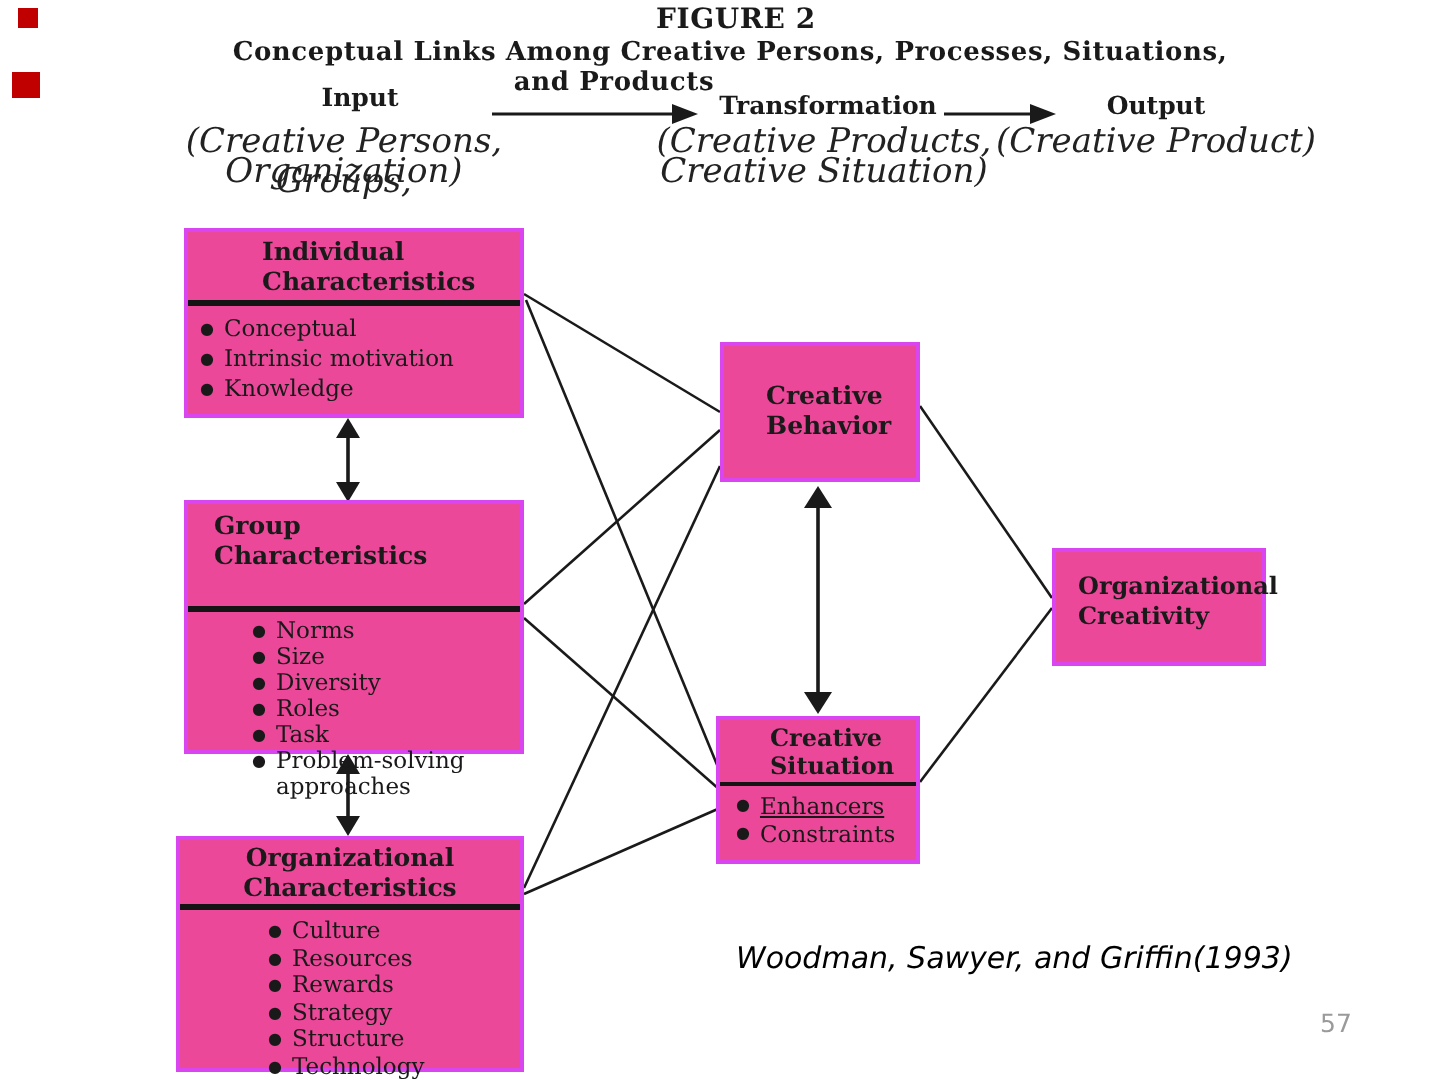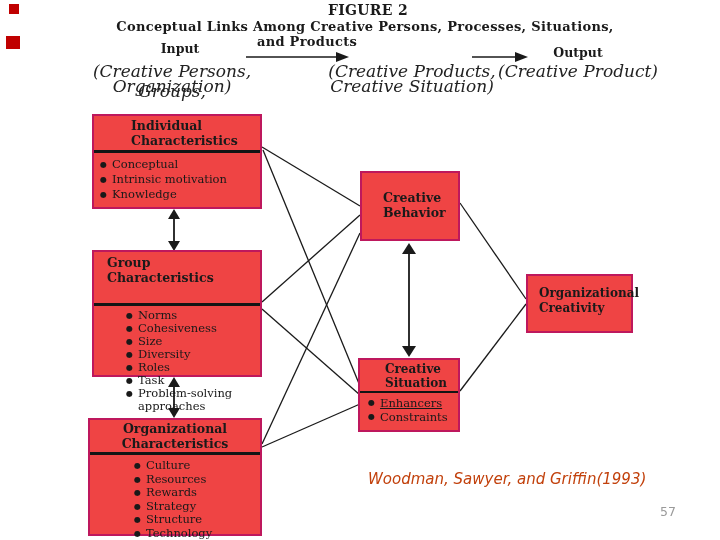--- a/index.html
+++ b/index.html
@@ -5,46 +5,47 @@
   html,body{margin:0;padding:0;background:#fff;}
   .canvas{position:relative;width:720px;height:540px;background:#ffffff;overflow:hidden;
           font-family:"DejaVu Serif",serif;color:#1a1a1a;}
   .abs{position:absolute;}
   .ctr{text-align:center;}
   .ttl{font-weight:bold;letter-spacing:.3px;}
   .red-sq{position:absolute;}
   .flow-label{font-weight:bold;font-size:12.5px;}
   .flow-sub{font-size:17px;color:#222;font-style:italic;}
   svg.wires{position:absolute;left:0;top:0;z-index:1;}
-  .dbox{position:absolute;border:2px solid #be185d;background:#ef4444;z-index:2;box-sizing:border-box;}
+  .dbox{position:absolute;border:2px solid #d946ef;background:#ec4899;z-index:2;box-sizing:border-box;}
   .dbox .hd{font-weight:bold;font-size:12.5px;line-height:15px;border-bottom:3px solid #141414;}
   .dbox ul{list-style:none;margin:0;padding:0;}
   .dbox li{display:flex;font-size:11.5px;color:#191919;}
   .dbox li::before{content:"●";font-size:8px;margin-right:5px;line-height:inherit;}
   .nowrap{white-space:nowrap;}
   .u{text-decoration:underline;}
-  .cite{font-style:italic;font-size:15px;color:#c2410c;font-family:"DejaVu Sans",sans-serif;}
+  .cite{font-style:italic;font-size:15px;color:#000000;font-family:"DejaVu Sans",sans-serif;}
   .pagenum{font-size:12.5px;color:#9a9a9a;font-family:"DejaVu Sans",sans-serif;}
 </style>
 </head>
 <body>
 
 <div class="canvas">
 
   <div class="red-sq" style="left:9px;top:4px;width:10px;height:10px;background:#c00000;"></div>
   <div class="red-sq" style="left:6px;top:36px;width:14px;height:13px;background:#c00000;"></div>
 
   <div class="abs ctr ttl" style="left:8px;top:2px;width:720px;font-size:14px;">FIGURE 2</div>
   <div class="abs ctr ttl" style="left:5px;top:19px;width:720px;font-size:13px;">Conceptual Links Among Creative Persons, Processes, Situations,</div>
   <div class="abs ctr ttl" style="left:0px;top:34px;width:614px;font-size:13px;">and Products</div>
 
   <div class="abs ctr flow-label" style="left:130px;top:41px;width:100px;">Input</div>
   <div class="abs ctr flow-sub" style="left:72px;top:61px;width:200px;">(Creative Persons, Groups,</div>
   <div class="abs ctr flow-sub" style="left:72px;top:76px;width:200px;">Organization)</div>
 
+  <div class="abs ctr flow-label" style="left:339px;top:45px;width:150px;">Transformation</div>
   <div class="abs ctr flow-sub" style="left:312px;top:61px;width:200px;">(Creative Products,</div>
   <div class="abs ctr flow-sub" style="left:312px;top:76px;width:200px;">Creative Situation)</div>
 
   <div class="abs ctr flow-label" style="left:528px;top:45px;width:100px;">Output</div>
   <div class="abs ctr flow-sub" style="left:478px;top:61px;width:200px;text-align:center;">(Creative Product)</div>
 
   <svg class="wires" width="720" height="540" viewBox="0 0 720 540">
     <g stroke="#1a1a1a" stroke-width="1.5" fill="none">
       <line x1="246" y1="57" x2="336" y2="57"></line>
       <line x1="472" y1="57" x2="515" y2="57"></line>
@@ -96,23 +97,20 @@
           <span>Knowledge</span>
         </li>
     </ul>
   </div>
 
   <div class="dbox" style="left:92px;top:250px;width:170px;height:127px;">
     <div class="hd" style="padding:3px 0 18px 13px;">Group Characteristics</div>
     <ul style="padding:3px 0 0 32px;line-height:13px;">
       <li>
           <span>Norms</span>
-        </li>
-      <li>
-          <span>Cohesiveness</span>
         </li>
       <li>
           <span>Size</span>
         </li>
       <li>
           <span>Diversity</span>
         </li>
       <li>
           <span>Roles</span>
         </li>

